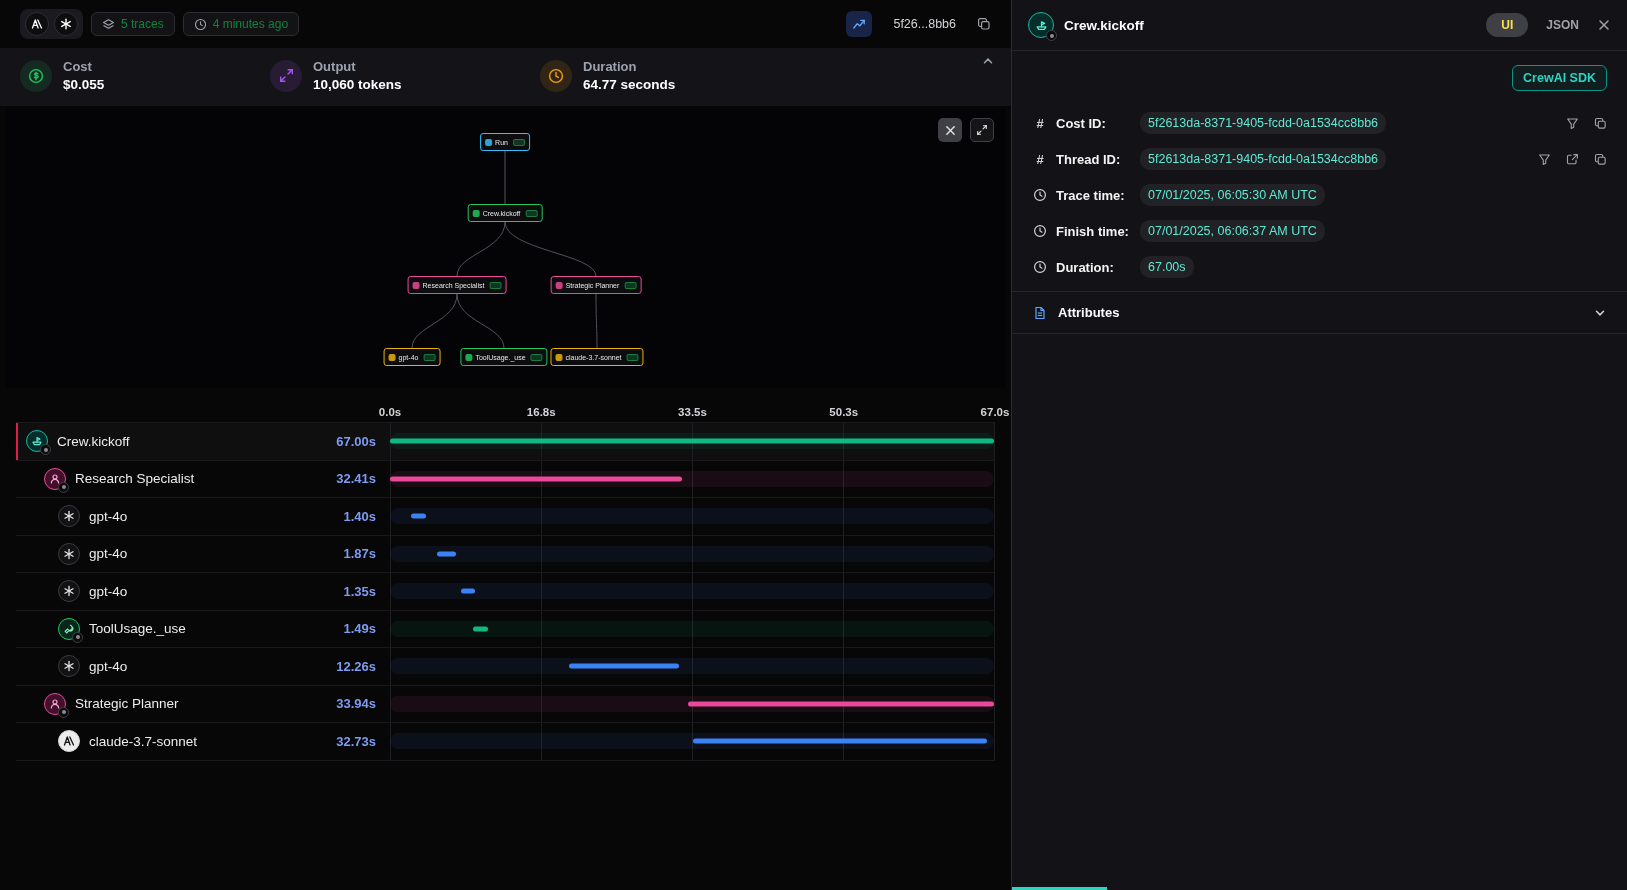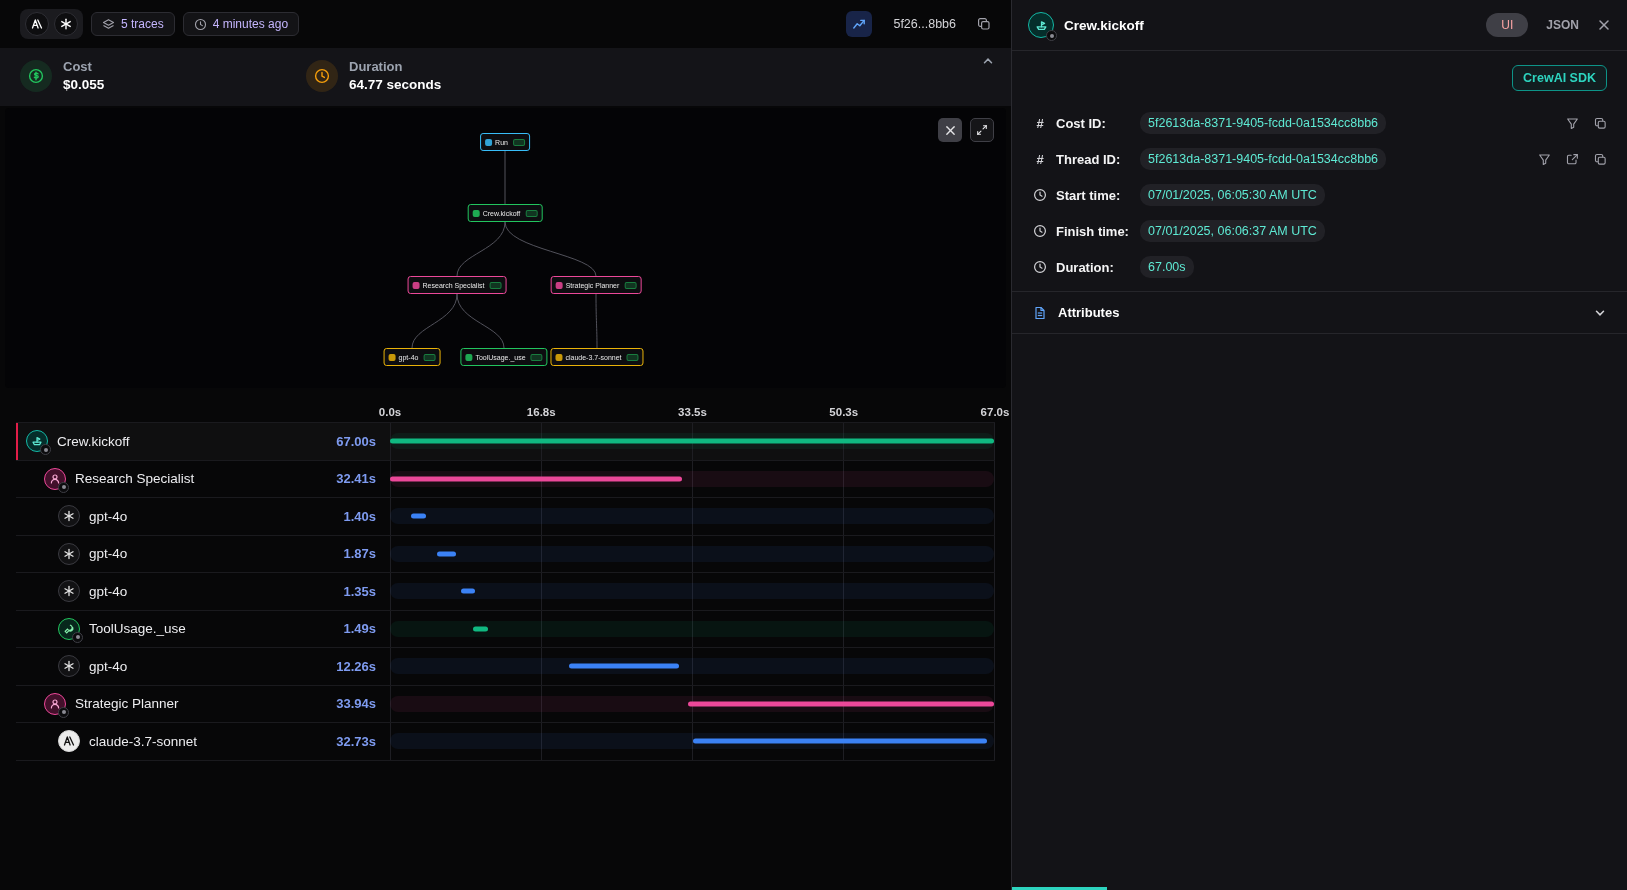--- a/index.html
+++ b/index.html
@@ -12,28 +12,28 @@
   svg { display:block; }
 
   
   .left { width:1011px; flex:none; position:relative; background:#070708; }
 
   .topbar { height:48px; display:flex; align-items:center; gap:8px; padding:0 20px; }
   .logo-chip { background:#1b1b1f; border-radius:8px; padding:3px 5px; display:flex; gap:5px; align-items:center; }
   .logo-circle { width:24px; height:24px; border-radius:50%; background:#0e0e10; border:1px solid #2e2e34;
     display:flex; align-items:center; justify-content:center; }
   .badge { display:flex; align-items:center; gap:6px; background:#131316; border:1px solid #2c2c32;
-    border-radius:6px; padding:4px 10px; color:#c4b5fd; font-size:12px; }
+    border-radius:6px; padding:4px 10px; color:#15803d; font-size:12px; }
   .topbar-right { margin-left:auto; display:flex; align-items:center; gap:21px; }
   .icon-btn-blue { width:26px; height:26px; border-radius:6px; background:#182448; color:#60a5fa;
     display:flex; align-items:center; justify-content:center; cursor:pointer; }
   .trace-short { color:#d4d4d8; font-size:12.5px; }
   .ghost-icon { color:#a1a1aa; cursor:pointer; display:flex; align-items:center; }
 
-  .stats { background:#141418; display:flex; align-items:center; padding:11px 20px 14px; position:relative;gap:36px; }
+  .stats { background:#141418; display:flex; align-items:center; padding:11px 20px 14px; position:relative; }
   .stat { display:flex; gap:11px; align-items:center; }
   .stat:nth-child(1){ width:250px; } .stat:nth-child(2){ width:270px; } .stat:nth-child(3){ width:300px; }
   .stat-icon { width:32px; height:32px; border-radius:50%; flex:none; display:flex; align-items:center; justify-content:center; }
   .stat-icon.cost { background:rgba(34,197,94,.13); color:#22c55e; }
   .stat-icon.input { background:rgba(59,130,246,.13); color:#3b82f6; }
   .stat-icon.output { background:rgba(168,85,247,.13); color:#a855f7; }
   .stat-icon.dur { background:rgba(245,158,11,.13); color:#f59e0b; }
   .stat-label { color:#9ca3af; font-size:13px; font-weight:700; }
   .stat-value { color:#ffffff; font-size:13.5px; font-weight:700; margin-top:3px; }
   .collapse-chevron { position:absolute; top:6px; right:16px; color:#9ca3af; cursor:pointer; }
@@ -81,21 +81,21 @@
   .row-icon.tool { background:#07271c; border:1px solid #22c55e; }
   .row-icon.agent { background:#43102b; border:1px solid #ec4899; }
   .row-icon.openai { background:#121214; border:1px solid #3a3a40; }
   .row-icon.anthropic { background:#ececec; border:1px solid #d4d4d4; }
   .row-icon.big { width:26px; height:26px; }
 
   
   .right { flex:1; background:#131317; border-left:1px solid #2a2a30; position:relative; display:flex; flex-direction:column; }
   .rp-header { display:flex; align-items:center; gap:10px; padding:10px 16px; height:50px; }
   .rp-title { font-weight:700; font-size:13.5px; color:#ffffff; }
-  .pill-ui { margin-left:auto; background:#3f3f46; color:#fca5a5; font-size:12px; font-weight:400;
+  .pill-ui { margin-left:auto; background:#3f3f46; color:#fde047; font-size:12px; font-weight:700;
     border-radius:14px; padding:5px 15px; cursor:pointer; }
   .tab-json { color:#a1a1aa; font-size:12px; font-weight:700; margin:0 8px; cursor:pointer; }
   .rp-divider { height:1px; background:#26262b; flex:none; }
   .rp-body { padding:14px 20px 6px; }
   .sdk-row { display:flex; justify-content:flex-end; margin-bottom:14px; }
   .sdk-badge { border:1px solid #0d9488; color:#2dd4bf; background:rgba(13,148,136,.08);
     font-size:12.5px; font-weight:700; padding:5px 10px; border-radius:6px; cursor:pointer; }
   .field { display:flex; align-items:center; height:36px; gap:8px; }
   .f-icon { width:16px; color:#d4d4d8; display:flex; align-items:center; justify-content:center;
     font-size:13px; font-weight:700; flex:none; }
@@ -169,20 +169,34 @@
     <div class="stat">
       <span class="stat-icon cost">
         <svg width="16" height="16" viewBox="0 0 16 16" fill="none" stroke="currentColor" stroke-width="1.4">
             <circle cx="8" cy="8" r="6.4"></circle>
             <path d="M10 5.8 c-.5-.8-3.4-1-3.4.4 0 1.6 3.6.8 3.6 2.6 0 1.5-3 1.4-3.8.4 M8 4.2 v7.6" stroke-linecap="round"></path>
           </svg>
       </span>
       <div>
         <div class="stat-label">Cost</div>
         <div class="stat-value">$0.055</div>
+      </div>
+    </div>
+    <div class="stat">
+      <span class="stat-icon output">
+        <svg width="15" height="15" viewBox="0 0 14 14" fill="none" stroke="currentColor" stroke-width="1.3" stroke-linecap="round" stroke-linejoin="round">
+            <polyline points="8.6,1.6 12.4,1.6 12.4,5.4"></polyline>
+            <line x1="12.4" y1="1.6" x2="8.4" y2="5.6"></line>
+            <polyline points="5.4,12.4 1.6,12.4 1.6,8.6"></polyline>
+            <line x1="1.6" y1="12.4" x2="5.6" y2="8.4"></line>
+          </svg>
+      </span>
+      <div>
+        <div class="stat-label">Output</div>
+        <div class="stat-value">10,060 tokens</div>
       </div>
     </div>
     <div class="stat">
       <span class="stat-icon dur">
         <svg width="16" height="16" viewBox="0 0 16 16" fill="none" stroke="currentColor" stroke-width="1.4">
             <circle cx="8" cy="8" r="6.4"></circle>
             <path d="M8 4.5 v3.5 l2.4 1.4" stroke-linecap="round"></path>
           </svg>
       </span>
       <div>
@@ -515,21 +529,21 @@
       </span>
     </div>
 
     <div class="field">
       <span class="f-icon">
         <svg width="14" height="14" viewBox="0 0 14 14" fill="none" stroke="currentColor" stroke-width="1.2">
             <circle cx="7" cy="7" r="5.4"></circle>
             <path d="M7 4 v3 l2 1.2" stroke-linecap="round"></path>
           </svg>
       </span>
-      <span class="f-label">Start time:</span>
+      <span class="f-label">Trace time:</span>
       <span class="chip">07/01/2025, 06:05:30 AM UTC</span>
     </div>
 
     <div class="field">
       <span class="f-icon">
         <svg width="14" height="14" viewBox="0 0 14 14" fill="none" stroke="currentColor" stroke-width="1.2">
             <circle cx="7" cy="7" r="5.4"></circle>
             <path d="M7 4 v3 l2 1.2" stroke-linecap="round"></path>
           </svg>
       </span>

